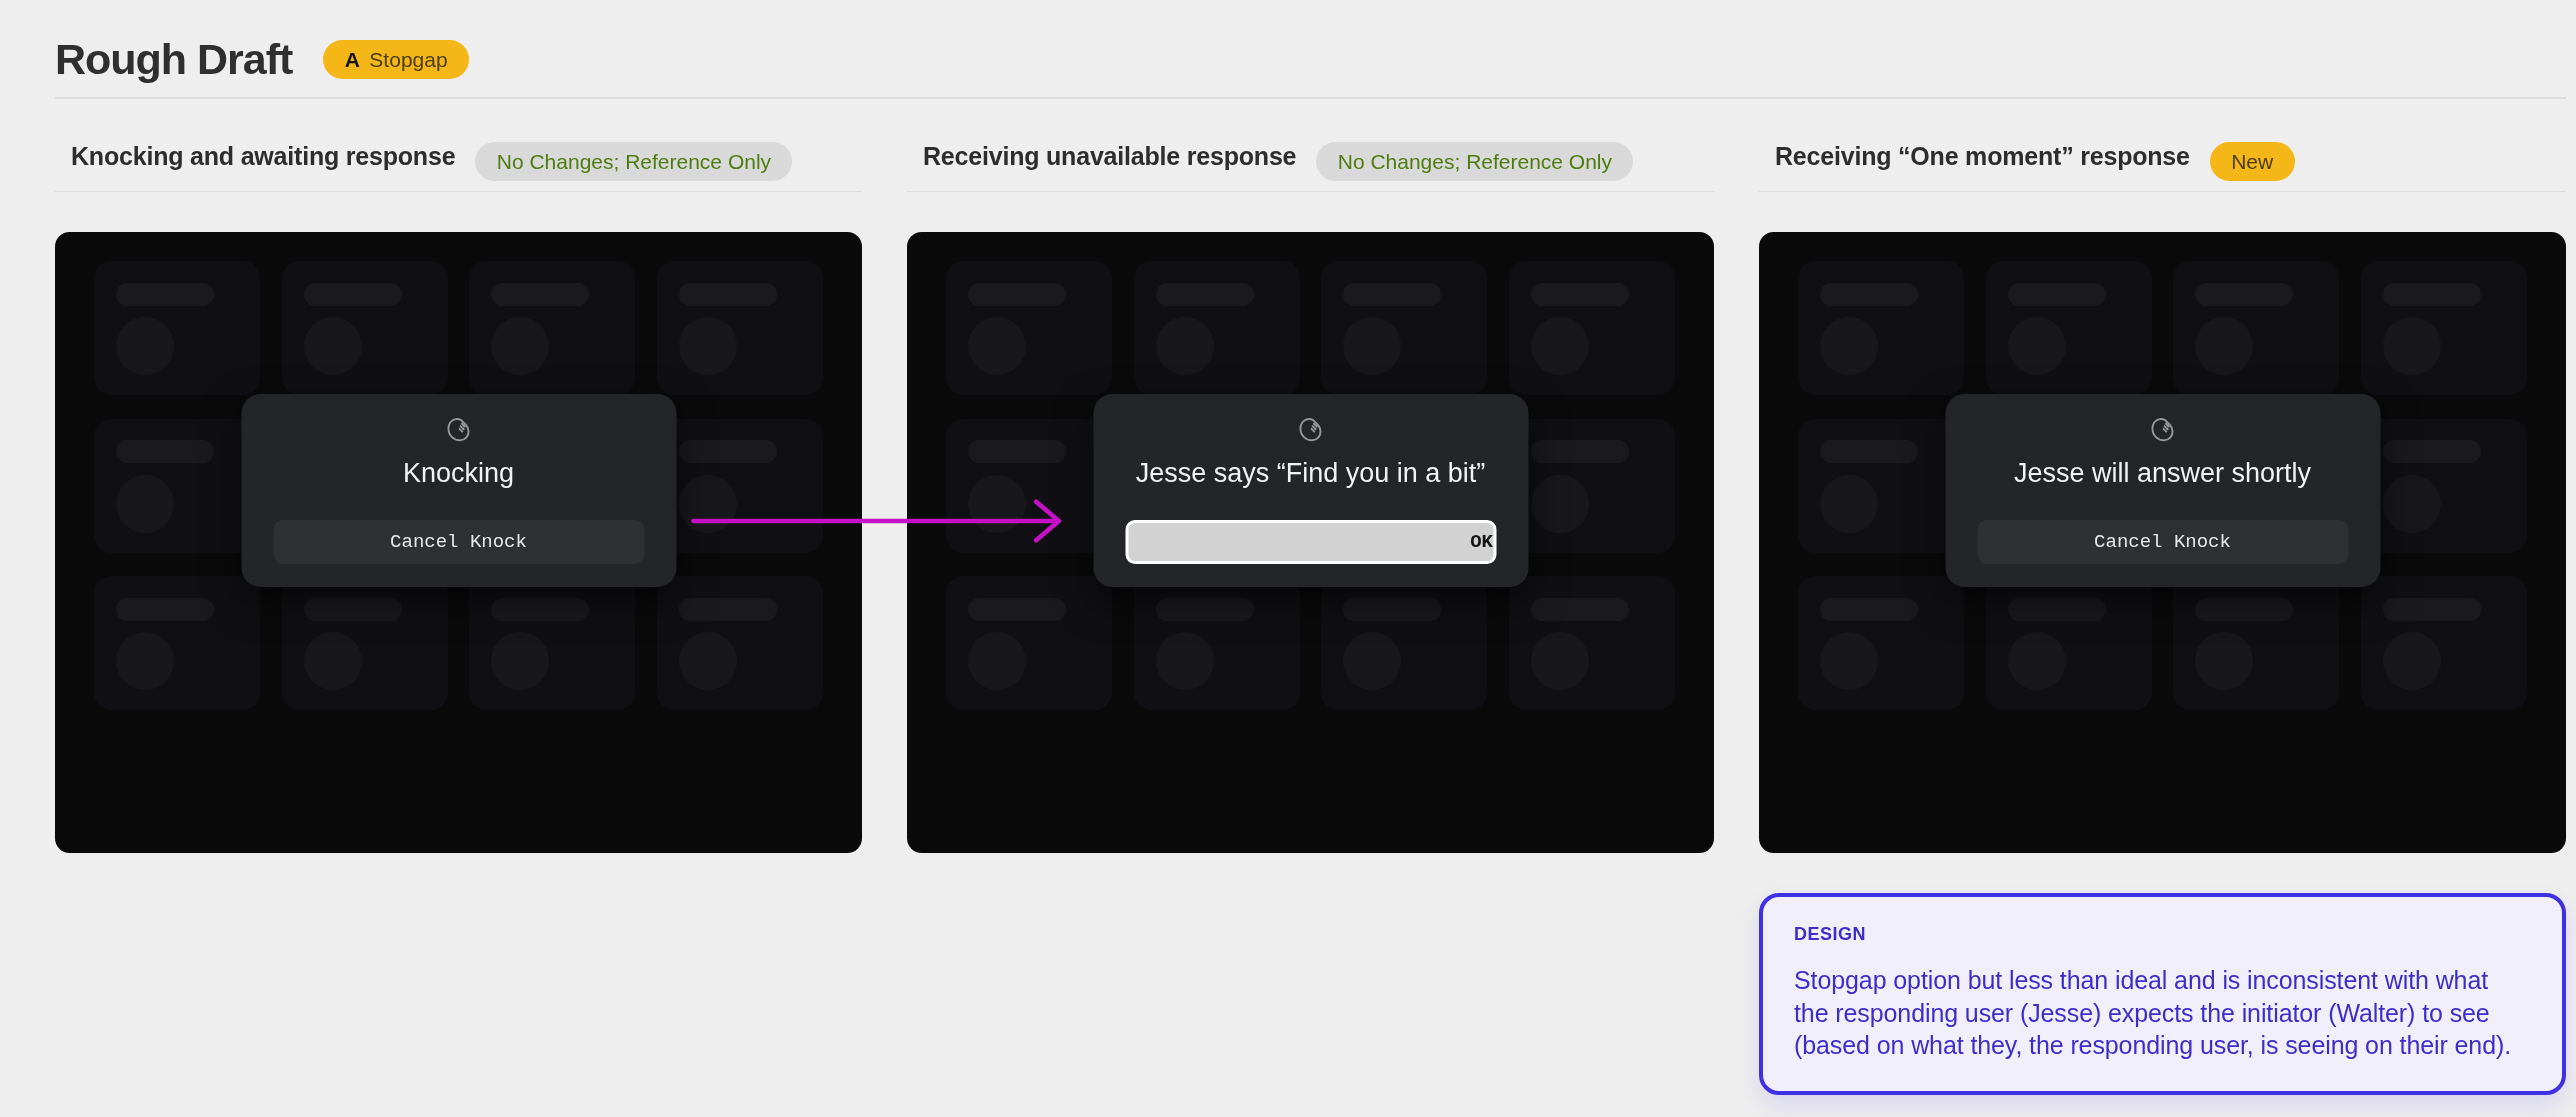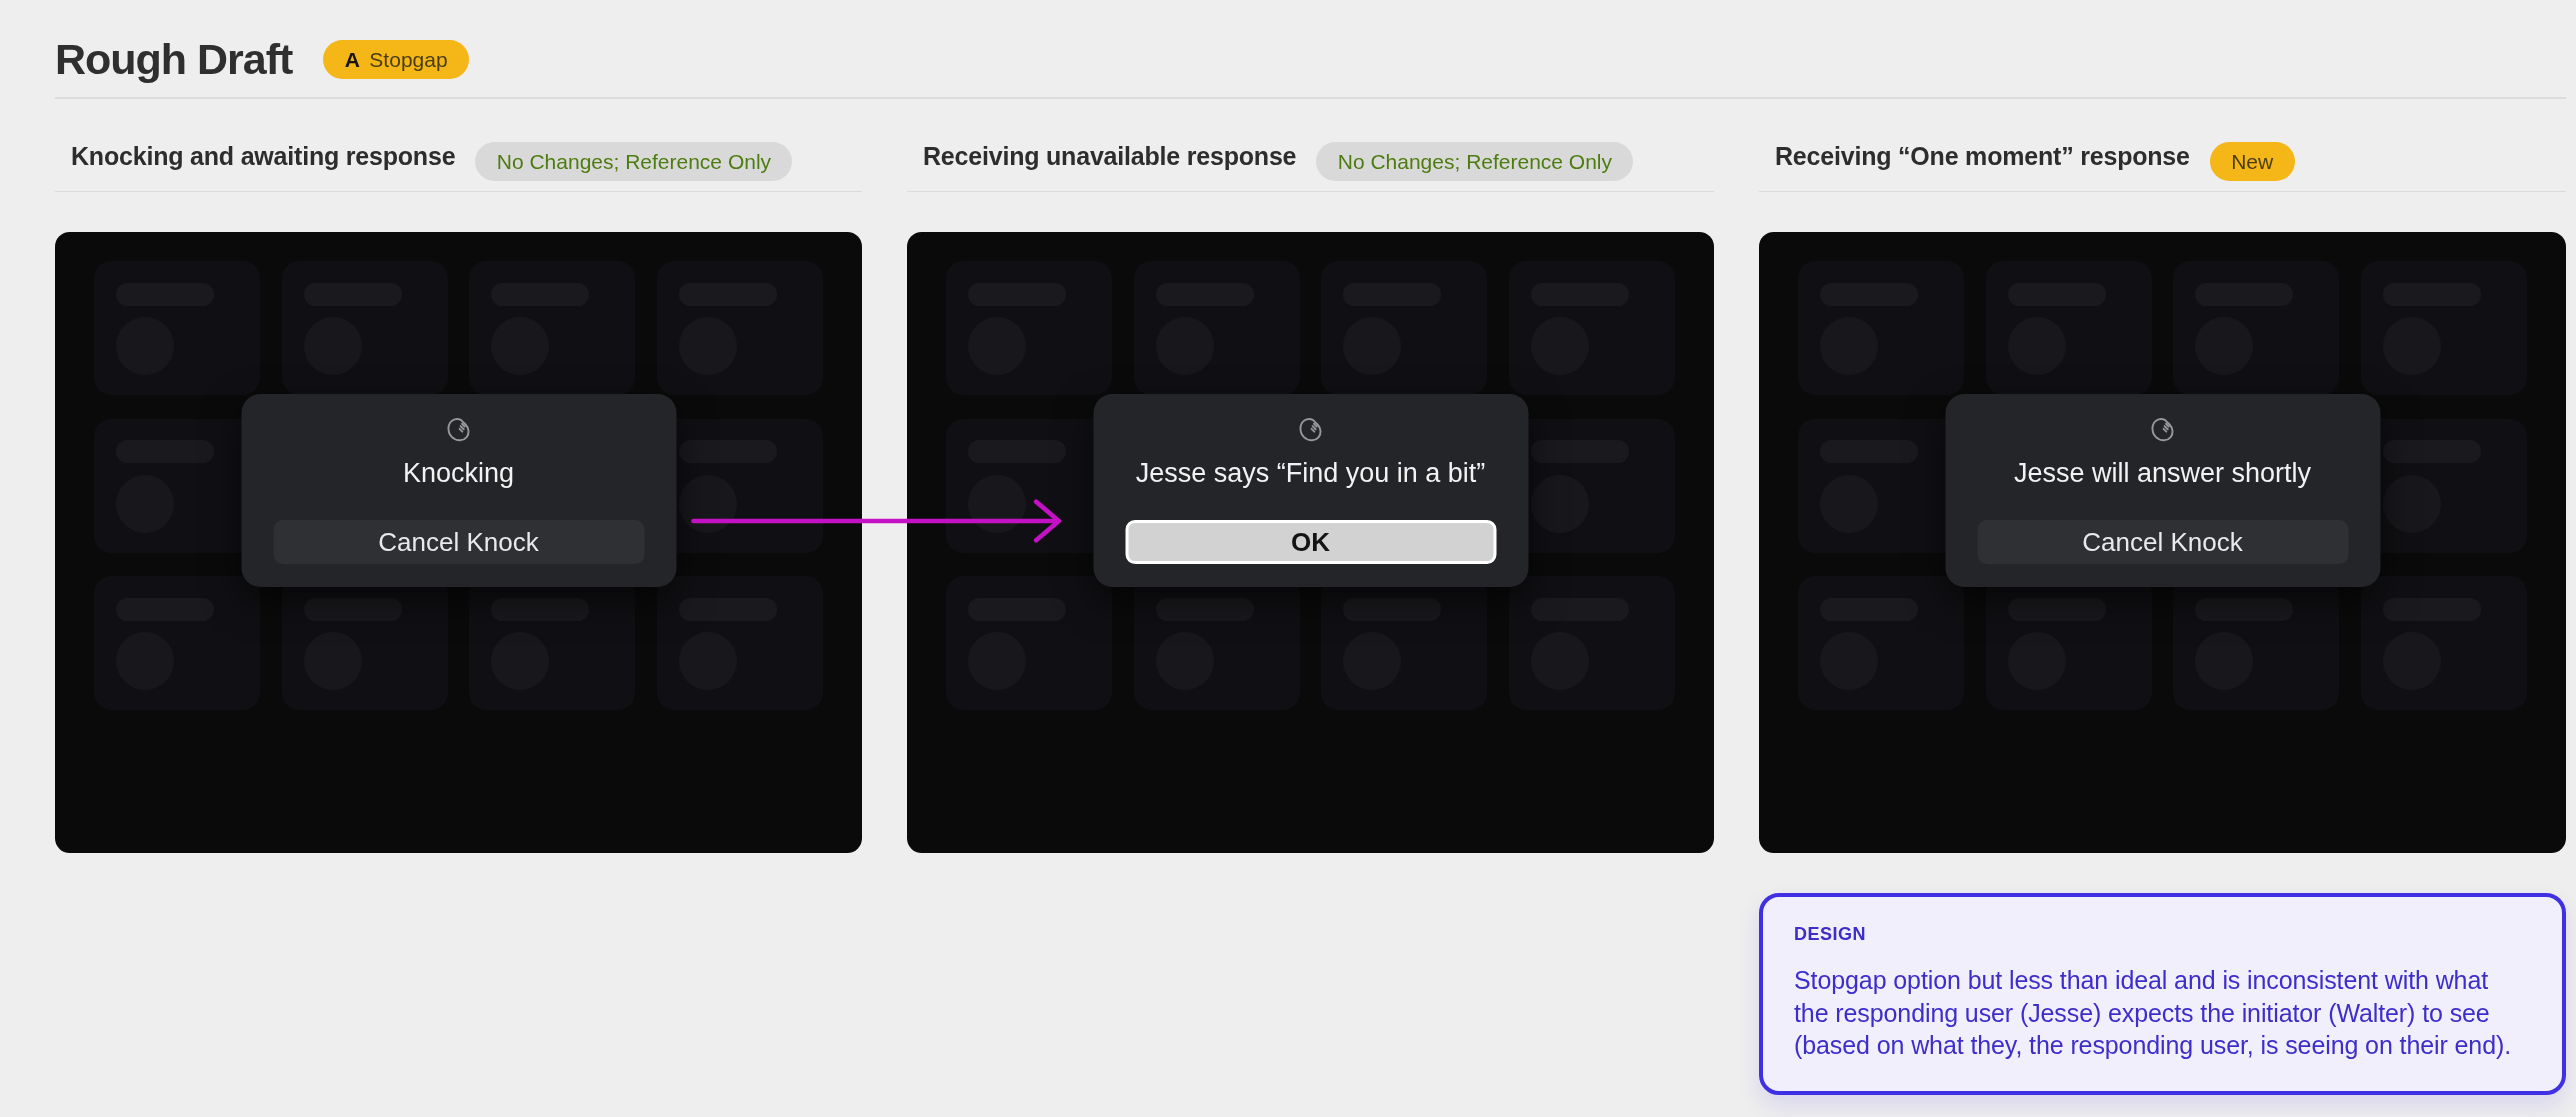--- a/index.html
+++ b/index.html
@@ -55,24 +55,24 @@
     width:435px; height:193px;
     background:var(--modal-bg,#242528); border-radius:19px;
     box-shadow:0 14.7px 37px rgba(0,0,0,0.55);
     display:flex; flex-direction:column; align-items:center;
     padding:20px 32px 23px;
   }
   .modal-icon { display:block; }
   .modal-title { margin-top:8px; font-size:27px; color:#F2F2F3; font-weight:500; white-space:nowrap; }
   .modal-btn {
     margin-top:auto; width:100%; height:44px; border-radius:9.4px;
-    font-size:26px; font-family:Liberation Sans, sans-serif; cursor:pointer; line-height:1;
+    font-size:19px; font-family:Liberation Mono, monospace; cursor:pointer; line-height:1;
   }
   .btn-dark  { background:#2F3034; border:none; color:#E9E9EB; font-weight:500; }
-  .btn-light { background:#D2D2D3; border:3.3px solid #FFFFFF; color:#141414; font-weight:600; }
+  .btn-light { background:#D2D2D3; border:3.3px solid #FFFFFF; color:#141414; font-weight:600;text-align:right; }
 
   
   .arrow { position:absolute; left:690px; top:493px; pointer-events:none; }
 
   
   .note {
     margin-top:40px;
     background:var(--note-bg,#F1EFFC);
     border:4px solid var(--note-border,#4030E4);
     border-radius:20px;

